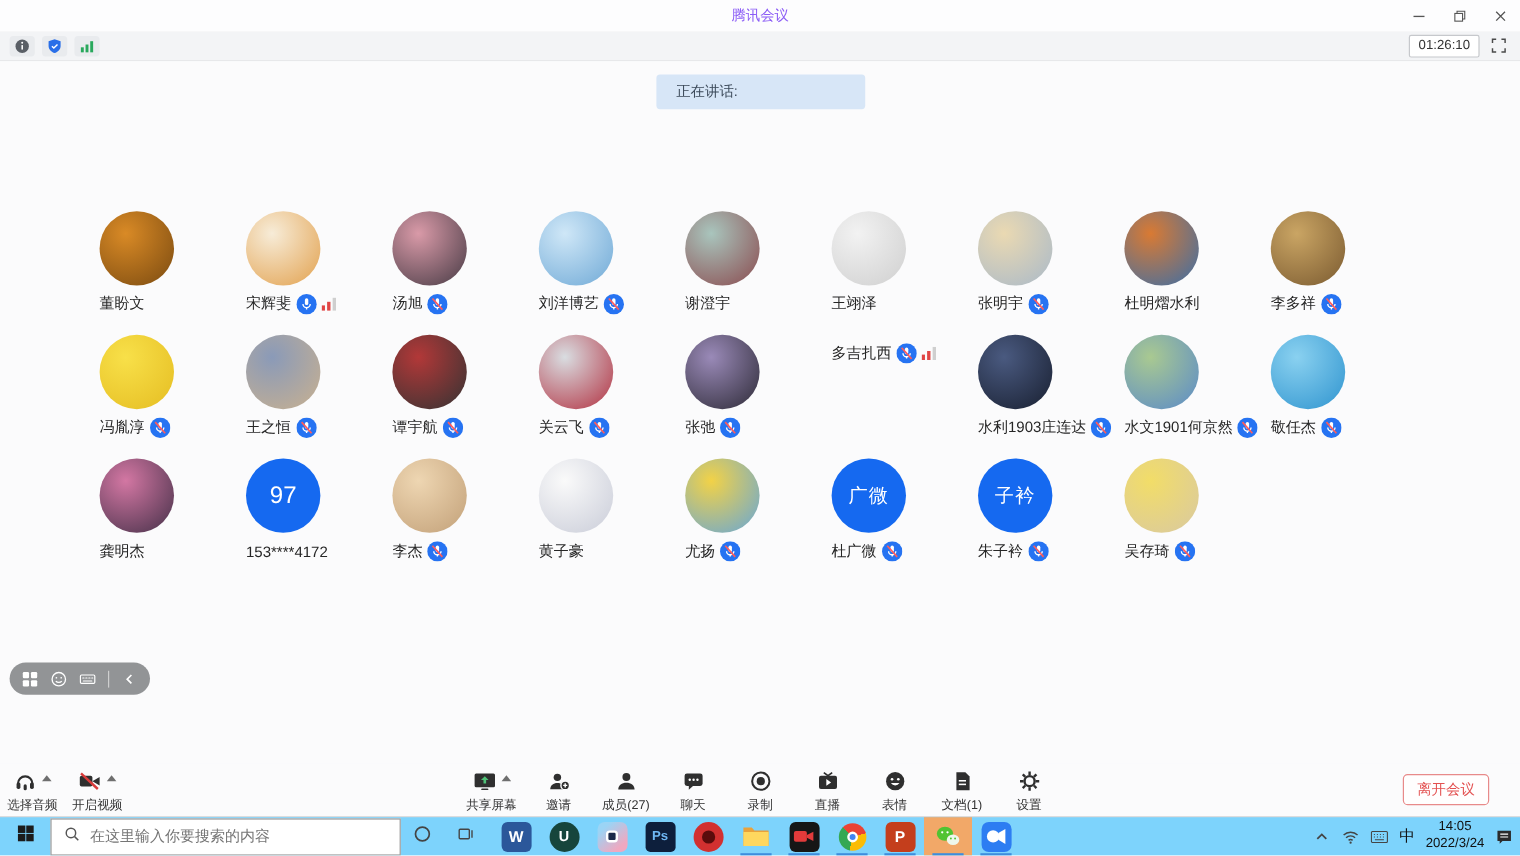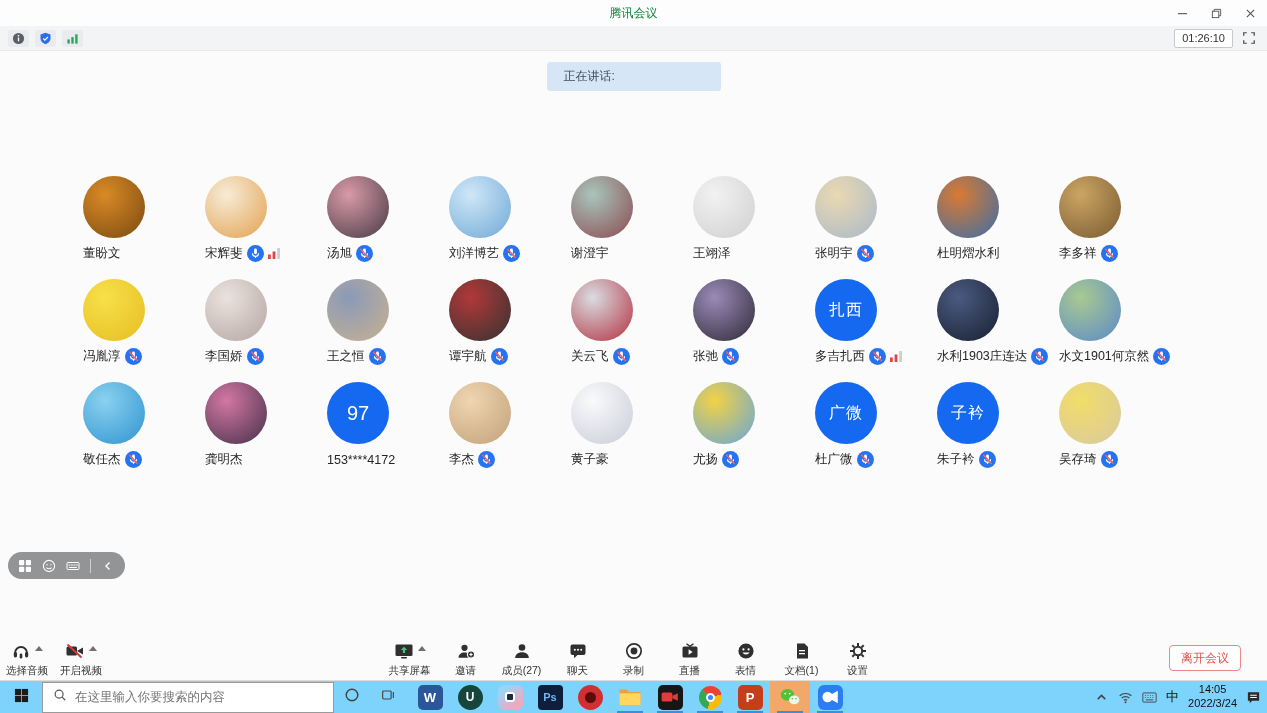--- a/index.html
+++ b/index.html
@@ -1,21 +1,21 @@
 <!DOCTYPE html>
 <html><head>
 <meta charset="utf-8">
 <style>
   *{margin:0;padding:0;box-sizing:border-box}
   html,body{width:1267px;height:713px;overflow:hidden}
   body{font-family:"Liberation Sans",sans-serif;background:#fbfbfc;position:relative}
 
   
   .titlebar{height:26px;background:#fdfdfe;display:flex;align-items:center;justify-content:center;position:relative}
-  .title{font-size:12px;color:#15803d}
+  .title{font-size:12px;color:#8b5cf6}
   .wctrl{position:absolute;right:0;top:0;height:26px;display:flex}
   .wbtn{width:34px;height:26px;display:flex;align-items:center;justify-content:center}
   .wbtn svg{width:11px;height:11px;display:block}
 
   
   .topbar{height:25px;background:#f3f4f6;border-bottom:1px solid #e7e8ea;display:flex;align-items:center;padding:0 8px;gap:6px}
   .chip{width:21px;height:17px;border-radius:3px;background:#e9ebee;display:flex;align-items:center;justify-content:center}
   .chip svg{width:13px;height:13px;display:block}
   .spacer{flex:1}
   .timerbox{border:1px solid #c6c8cc;background:#fff;border-radius:2px;font-size:11px;color:#333;padding:2px 7px;line-height:13px}
@@ -281,36 +281,20 @@
               <rect x="7.5" y="3.8" width="3" height="6" rx="1.5" fill="#fff"></rect>
               <path d="M5.8 8.8a3.2 3.2 0 0 0 6.4 0" fill="none" stroke="#fff" stroke-width="1.2"></path>
               <line x1="9" y1="12" x2="9" y2="13.6" stroke="#fff" stroke-width="1.2"></line>
               <line x1="4.6" y1="4" x2="13.4" y2="13.8" stroke="#ff5b5b" stroke-width="1.5"></line>
             </svg>
           </span>
 
     </div>
   </div>
       <div class="cell">
-    <div class="avatar photo" style="--c1: #eae2de; --c2: #b5a5a1;"></div>
-    <div class="nameline">
-      <span class="pname">李国娇</span>
-      <span class="micicon">
-            <svg viewBox="0 0 18 18">
-              <circle cx="9" cy="9" r="9" fill="#2673f2"></circle>
-              <rect x="7.5" y="3.8" width="3" height="6" rx="1.5" fill="#fff"></rect>
-              <path d="M5.8 8.8a3.2 3.2 0 0 0 6.4 0" fill="none" stroke="#fff" stroke-width="1.2"></path>
-              <line x1="9" y1="12" x2="9" y2="13.6" stroke="#fff" stroke-width="1.2"></line>
-              <line x1="4.6" y1="4" x2="13.4" y2="13.8" stroke="#ff5b5b" stroke-width="1.5"></line>
-            </svg>
-          </span>
-
-    </div>
-  </div>
-      <div class="cell">
     <div class="avatar photo" style="--c1: #8a9ab8; --c2: #c9b190;"></div>
     <div class="nameline">
       <span class="pname">王之恒</span>
       <span class="micicon">
             <svg viewBox="0 0 18 18">
               <circle cx="9" cy="9" r="9" fill="#2673f2"></circle>
               <rect x="7.5" y="3.8" width="3" height="6" rx="1.5" fill="#fff"></rect>
               <path d="M5.8 8.8a3.2 3.2 0 0 0 6.4 0" fill="none" stroke="#fff" stroke-width="1.2"></path>
               <line x1="9" y1="12" x2="9" y2="13.6" stroke="#fff" stroke-width="1.2"></line>
               <line x1="4.6" y1="4" x2="13.4" y2="13.8" stroke="#ff5b5b" stroke-width="1.5"></line>
@@ -361,21 +345,20 @@
               <rect x="7.5" y="3.8" width="3" height="6" rx="1.5" fill="#fff"></rect>
               <path d="M5.8 8.8a3.2 3.2 0 0 0 6.4 0" fill="none" stroke="#fff" stroke-width="1.2"></path>
               <line x1="9" y1="12" x2="9" y2="13.6" stroke="#fff" stroke-width="1.2"></line>
               <line x1="4.6" y1="4" x2="13.4" y2="13.8" stroke="#ff5b5b" stroke-width="1.5"></line>
             </svg>
           </span>
 
     </div>
   </div>
       <div class="cell">
-    <div class="avatar text">扎西</div>
     <div class="nameline">
       <span class="pname">多吉扎西</span>
       <span class="micicon">
             <svg viewBox="0 0 18 18">
               <circle cx="9" cy="9" r="9" fill="#2673f2"></circle>
               <rect x="7.5" y="3.8" width="3" height="6" rx="1.5" fill="#fff"></rect>
               <path d="M5.8 8.8a3.2 3.2 0 0 0 6.4 0" fill="none" stroke="#fff" stroke-width="1.2"></path>
               <line x1="9" y1="12" x2="9" y2="13.6" stroke="#fff" stroke-width="1.2"></line>
               <line x1="4.6" y1="4" x2="13.4" y2="13.8" stroke="#ff5b5b" stroke-width="1.5"></line>
             </svg>

